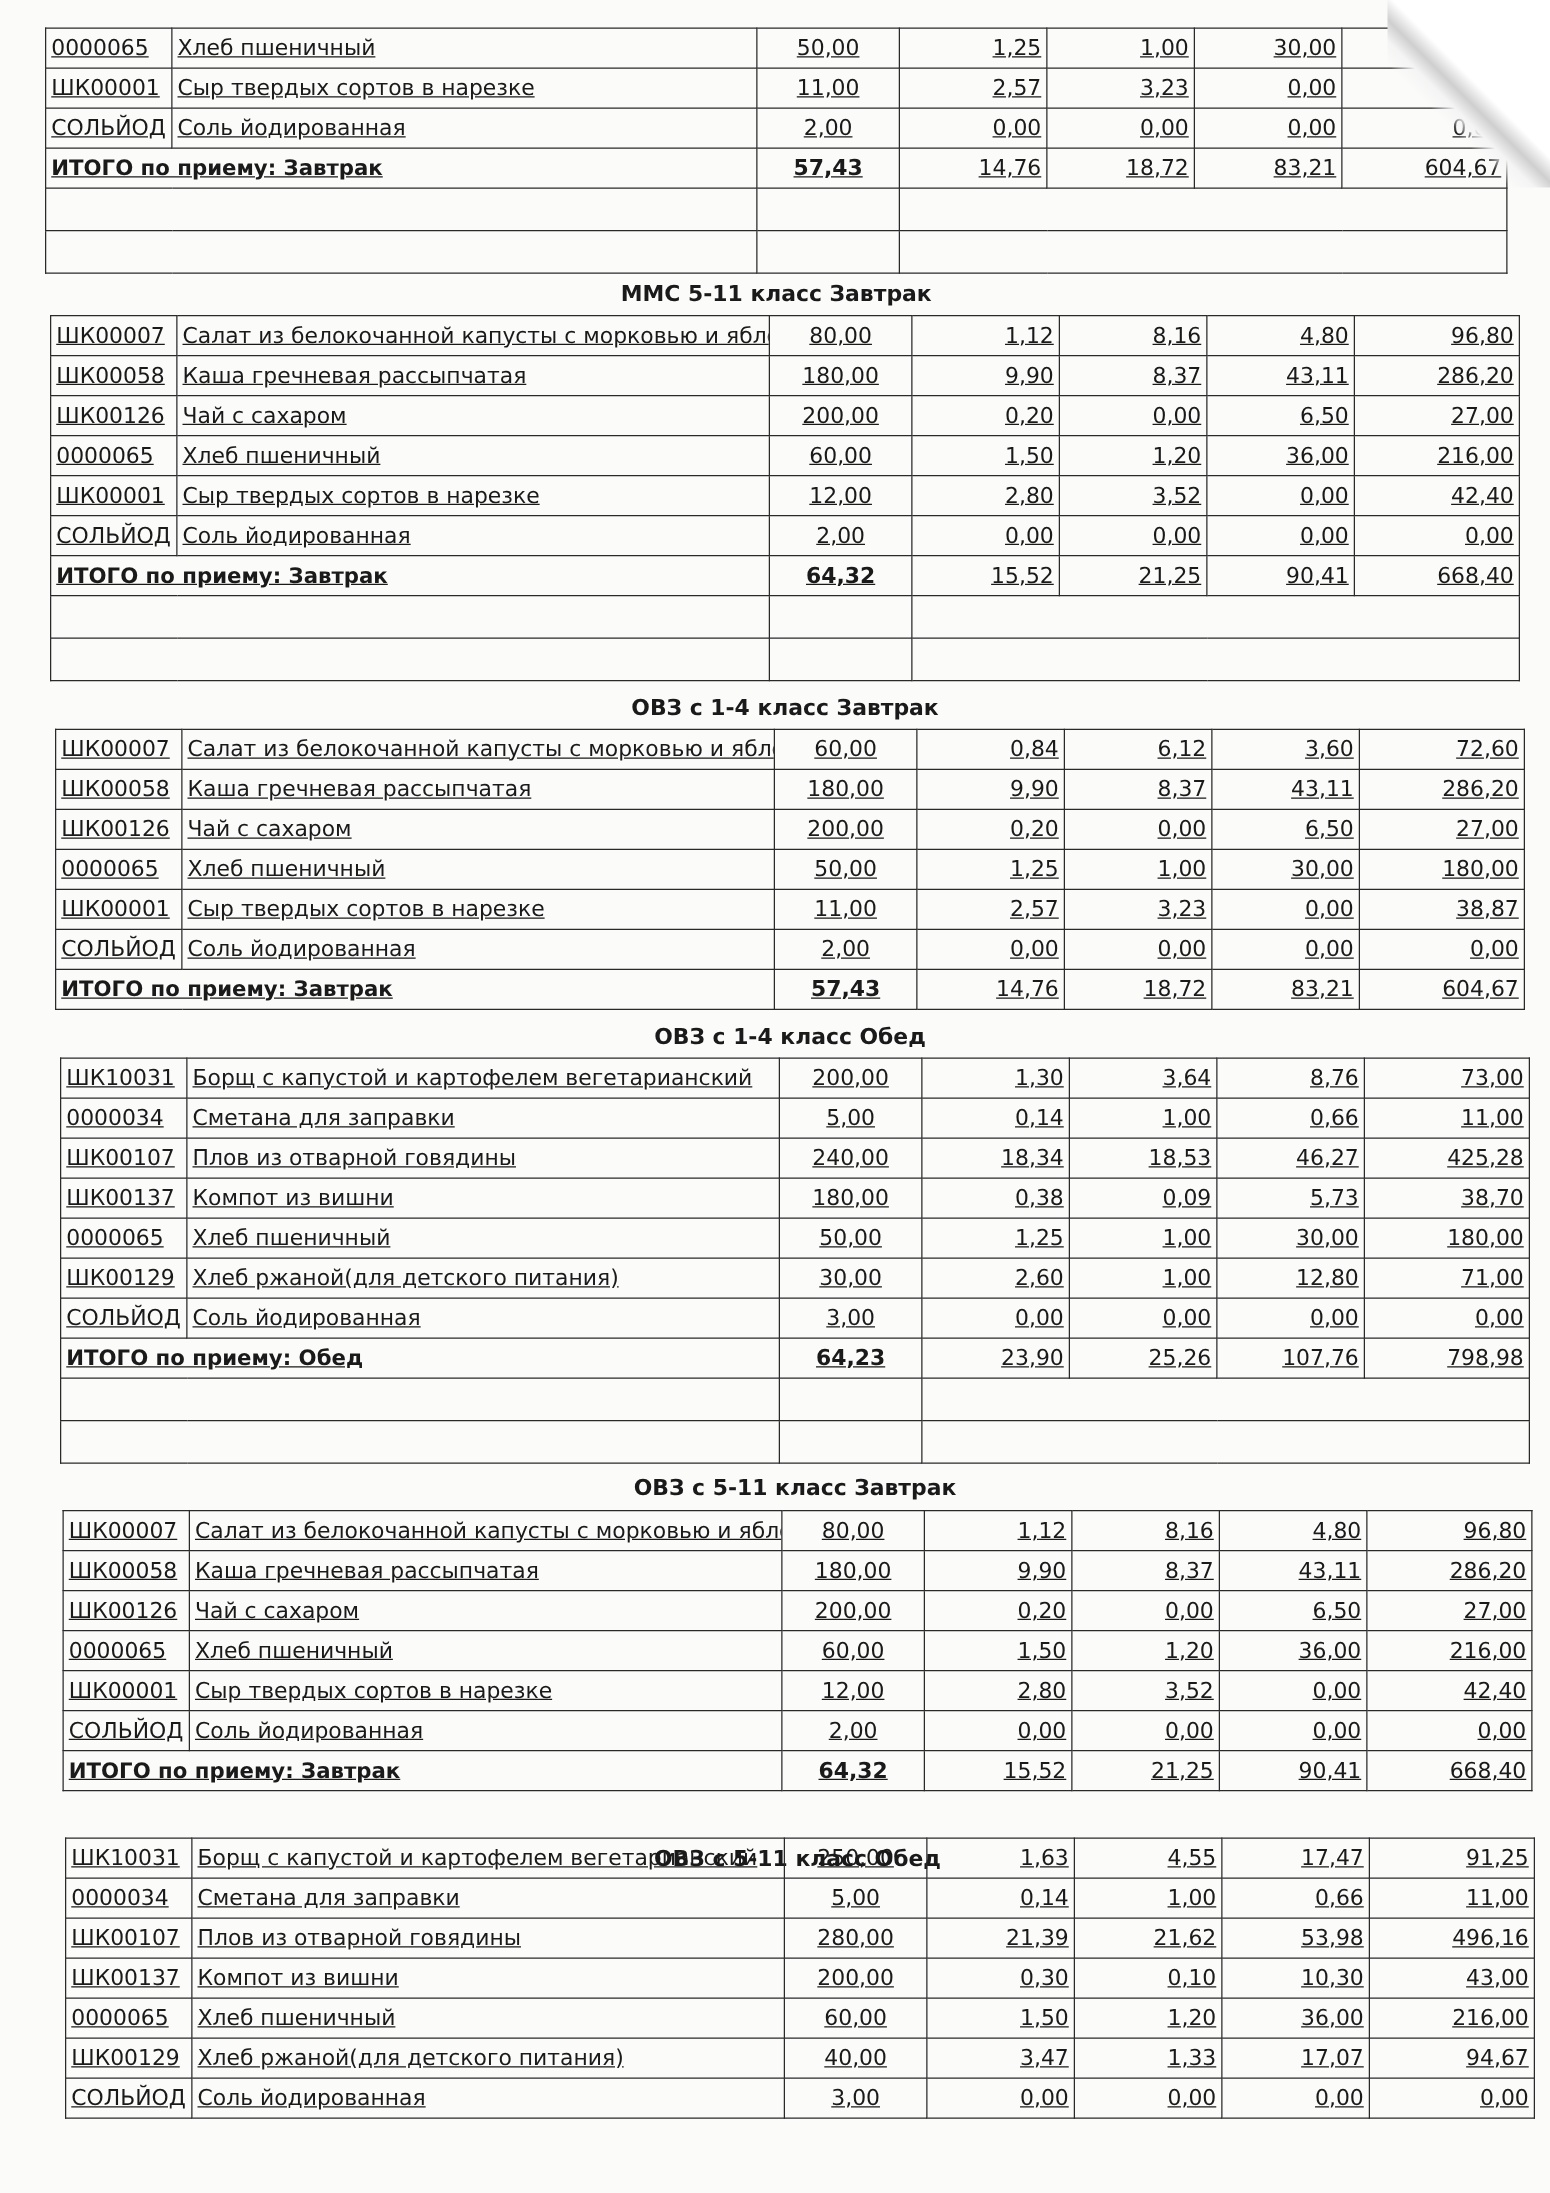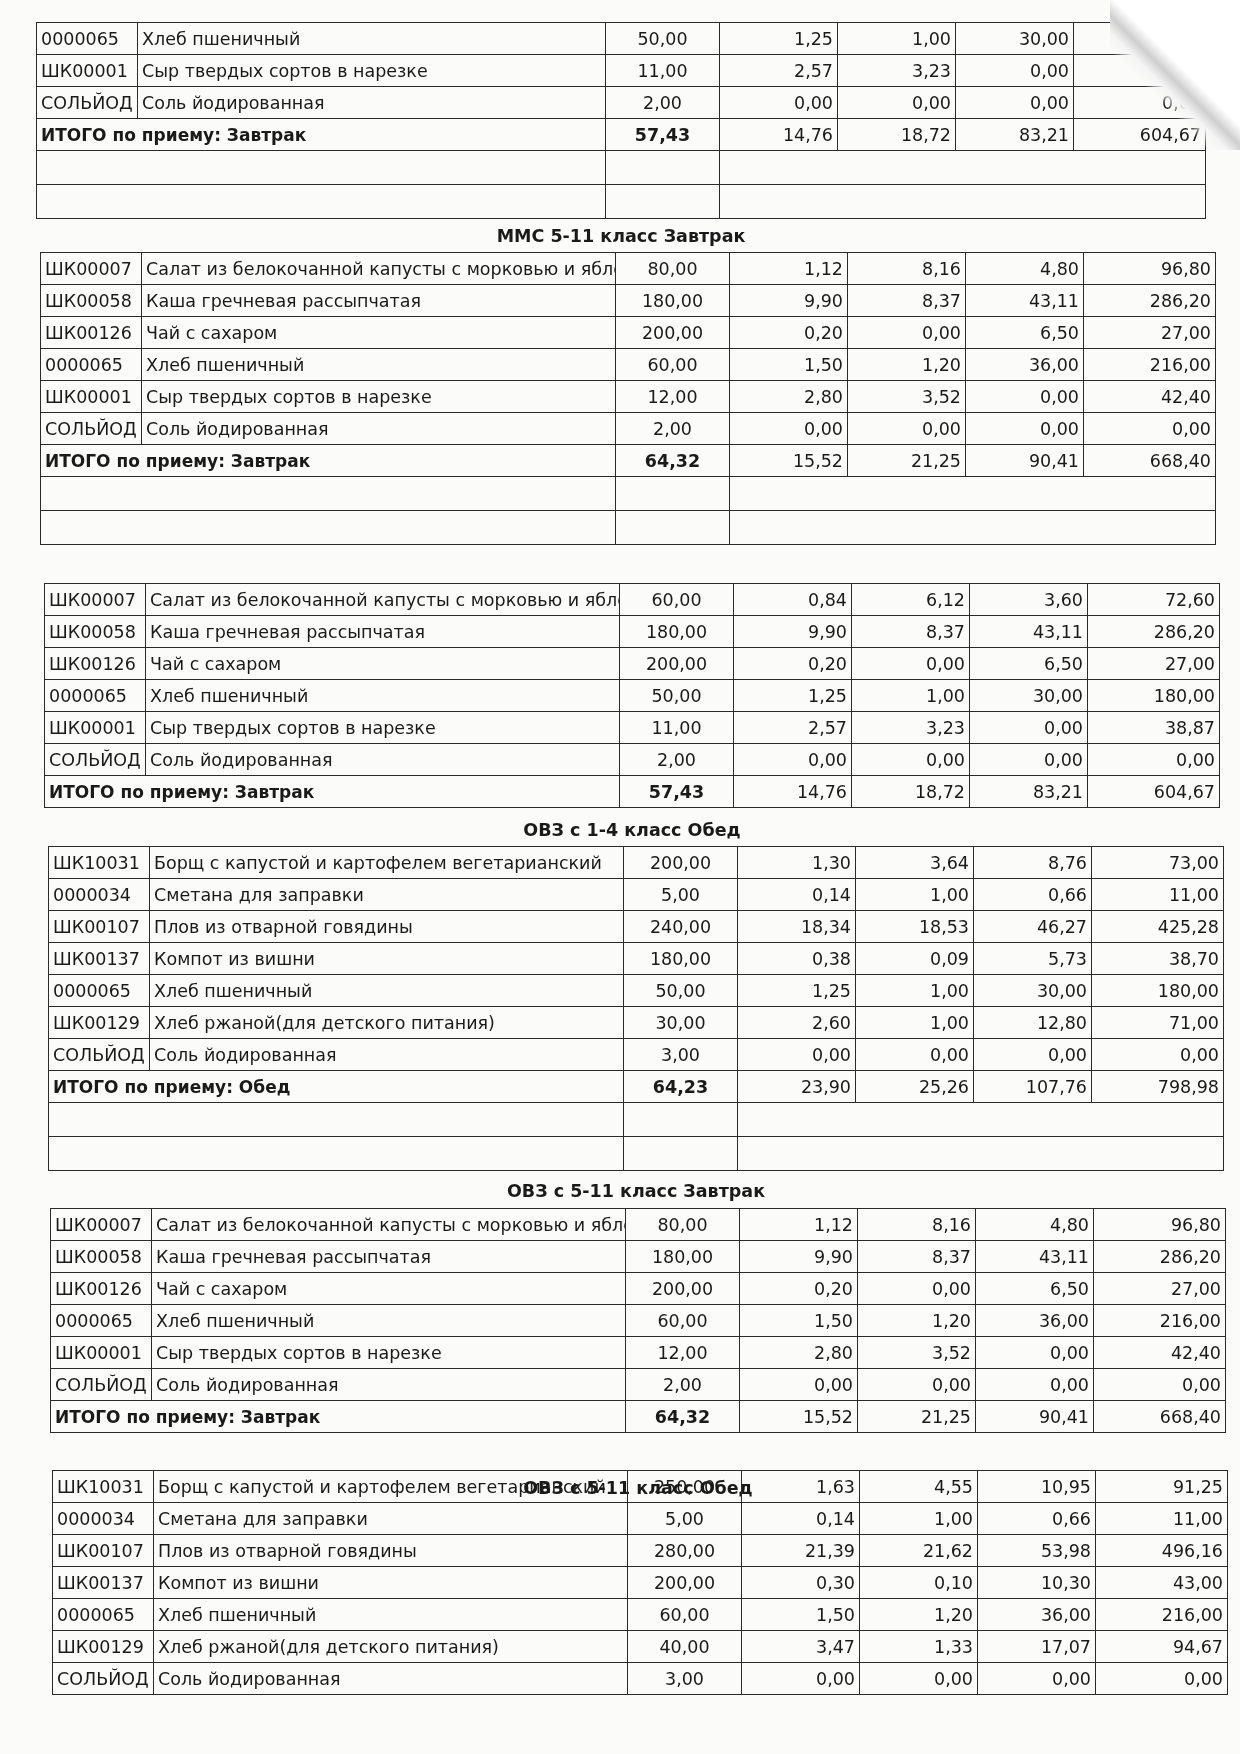--- a/index.html
+++ b/index.html
@@ -2,21 +2,21 @@
 <html><head>
 <meta charset="utf-8">
 <style>
   html, body { margin: 0; padding: 0; }
   body {
     width: 1240px; height: 1754px; background: #fbfbfa; position: relative; overflow: hidden;
     font-family: "DejaVu Sans", sans-serif; color: #1a1a1a;
   }
   .page { position: absolute; left: 0; top: 0; width: 1240px; height: 1754px; }
   .block { position: absolute; }
-  table.menu { border-collapse: collapse; table-layout: fixed; width: 100%; }
+  table.menu { border-collapse: collapse; table-layout: fixed; width: 100%; text-decoration: underline; }
   table.menu td {
     border: 1.5px solid #2a2a2a; height: 31px; padding: 0 4px; font-size: 17.5px;
     white-space: nowrap; overflow: hidden; vertical-align: middle;
   }
   td.code { width: 92px; padding-left: 3px; }
   td.name { }
   td.qty { width: 105px; text-align: center; }
   td.num { width: 109px; text-align: right; padding-right: 3px; }
   td.num.last { width: 123px; margin-top: 24px; }
   tr.total td { font-weight: bold; }
@@ -161,20 +161,21 @@
         </tr>
         <tr class="blank">
           <td colspan="2"></td>
             <td></td>
             <td colspan="4"></td>
         </tr>
       </tbody>
     </table>
   </div>
 
+  <div class="section-title" style="left:40px; top:557px; width:1176px;">ОВЗ с 1-4 класс Завтрак</div>
   <div class="block" style="left:44px; top:583px; width:1176px;">
     <table class="menu">
       <tbody>
         <tr>
           <td class="code">ШК00007</td>
           <td class="name">Салат из белокочанной капусты с морковью и яблоками</td>
           <td class="qty">60,00</td>
           <td class="num">0,84</td>
           <td class="num">6,12</td>
           <td class="num">3,60</td>
@@ -399,21 +400,21 @@
   <div class="section-title" style="left:50px; top:1444px; width:1176px;margin-top:34px;">ОВЗ с 5-11 класс Обед</div>
   <div class="block" style="left:52px; top:1470px; width:1176px;">
     <table class="menu">
       <tbody>
         <tr>
           <td class="code">ШК10031</td>
           <td class="name">Борщ с капустой и картофелем вегетарианский</td>
           <td class="qty">250,00</td>
           <td class="num">1,63</td>
           <td class="num">4,55</td>
-          <td class="num">10,95</td>
+          <td class="num">17,47</td>
           <td class="num last">91,25</td>
         </tr>
         <tr>
           <td class="code">0000034</td>
           <td class="name">Сметана для заправки</td>
           <td class="qty">5,00</td>
           <td class="num">0,14</td>
           <td class="num">1,00</td>
           <td class="num">0,66</td>
           <td class="num last">11,00</td>

